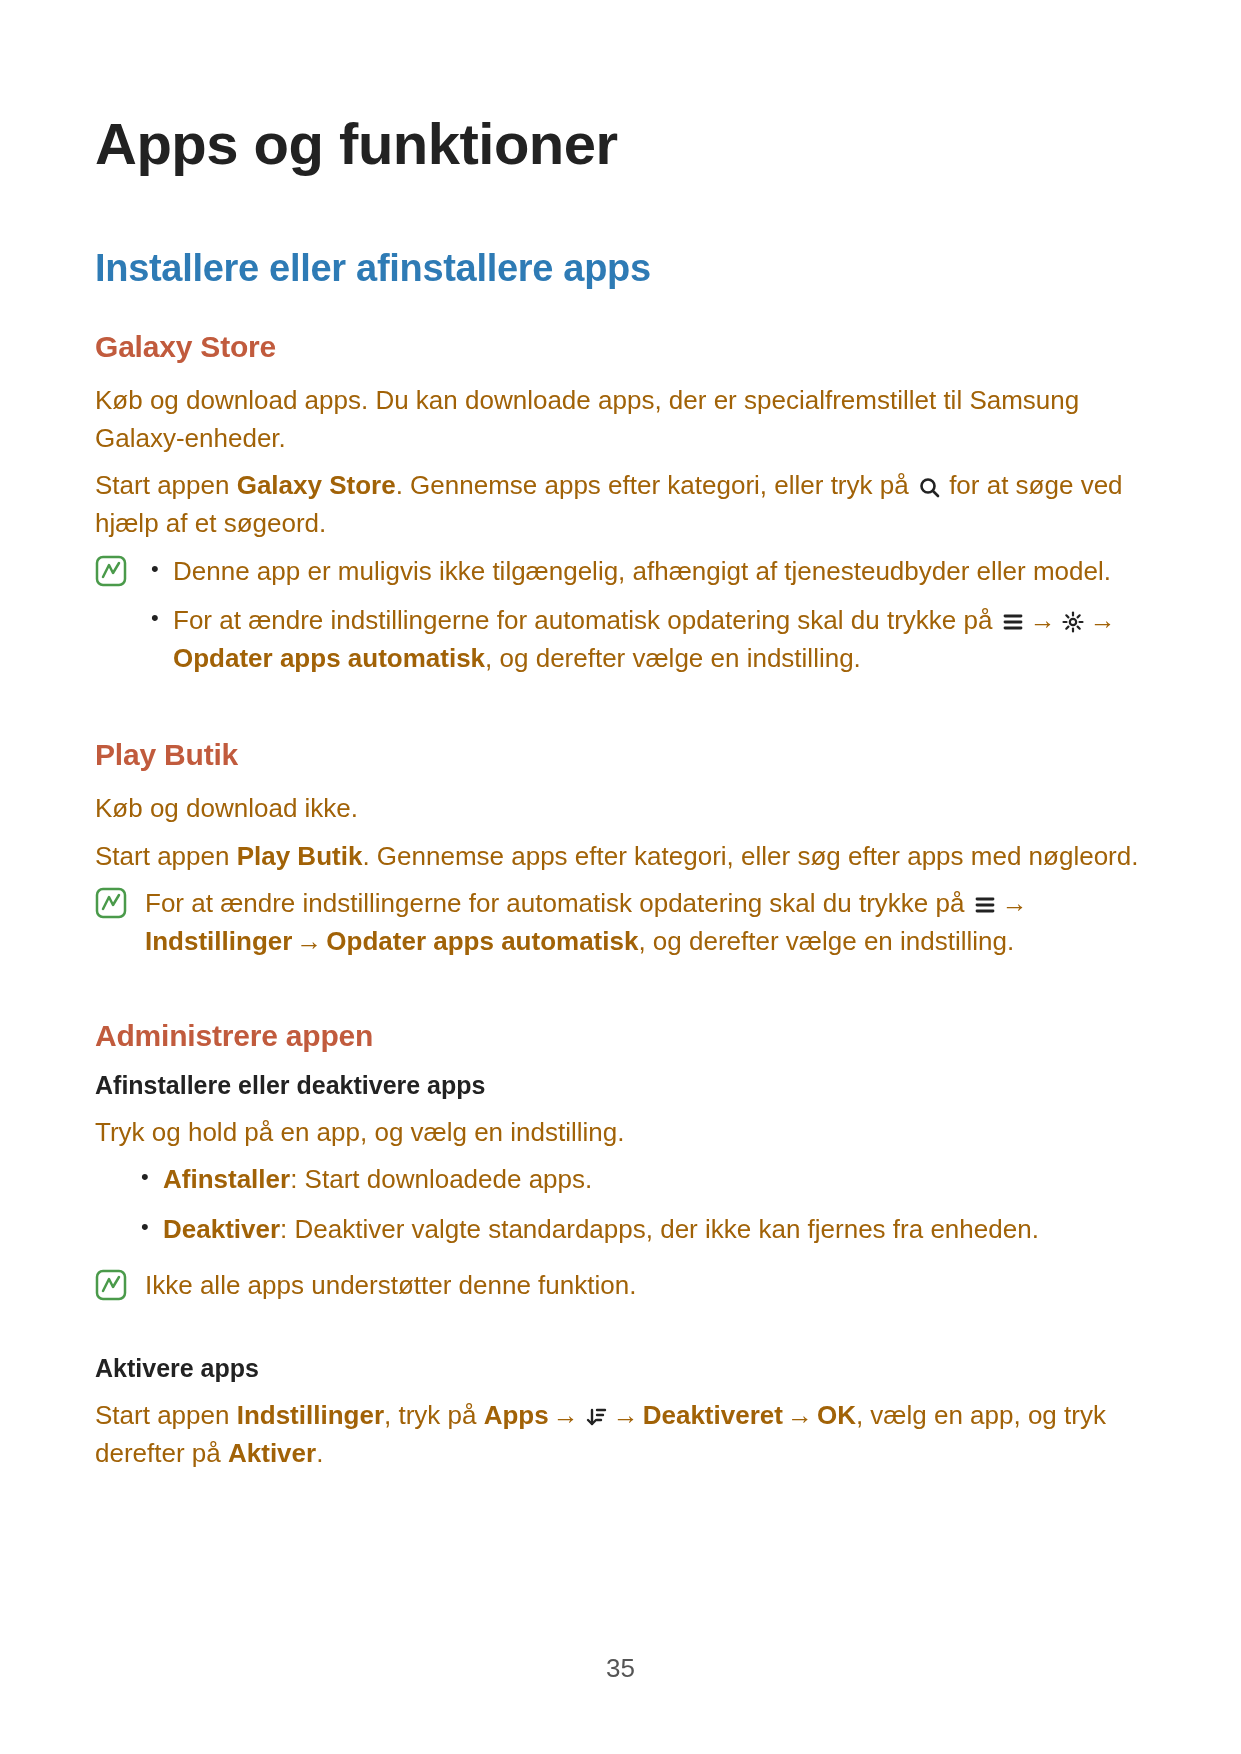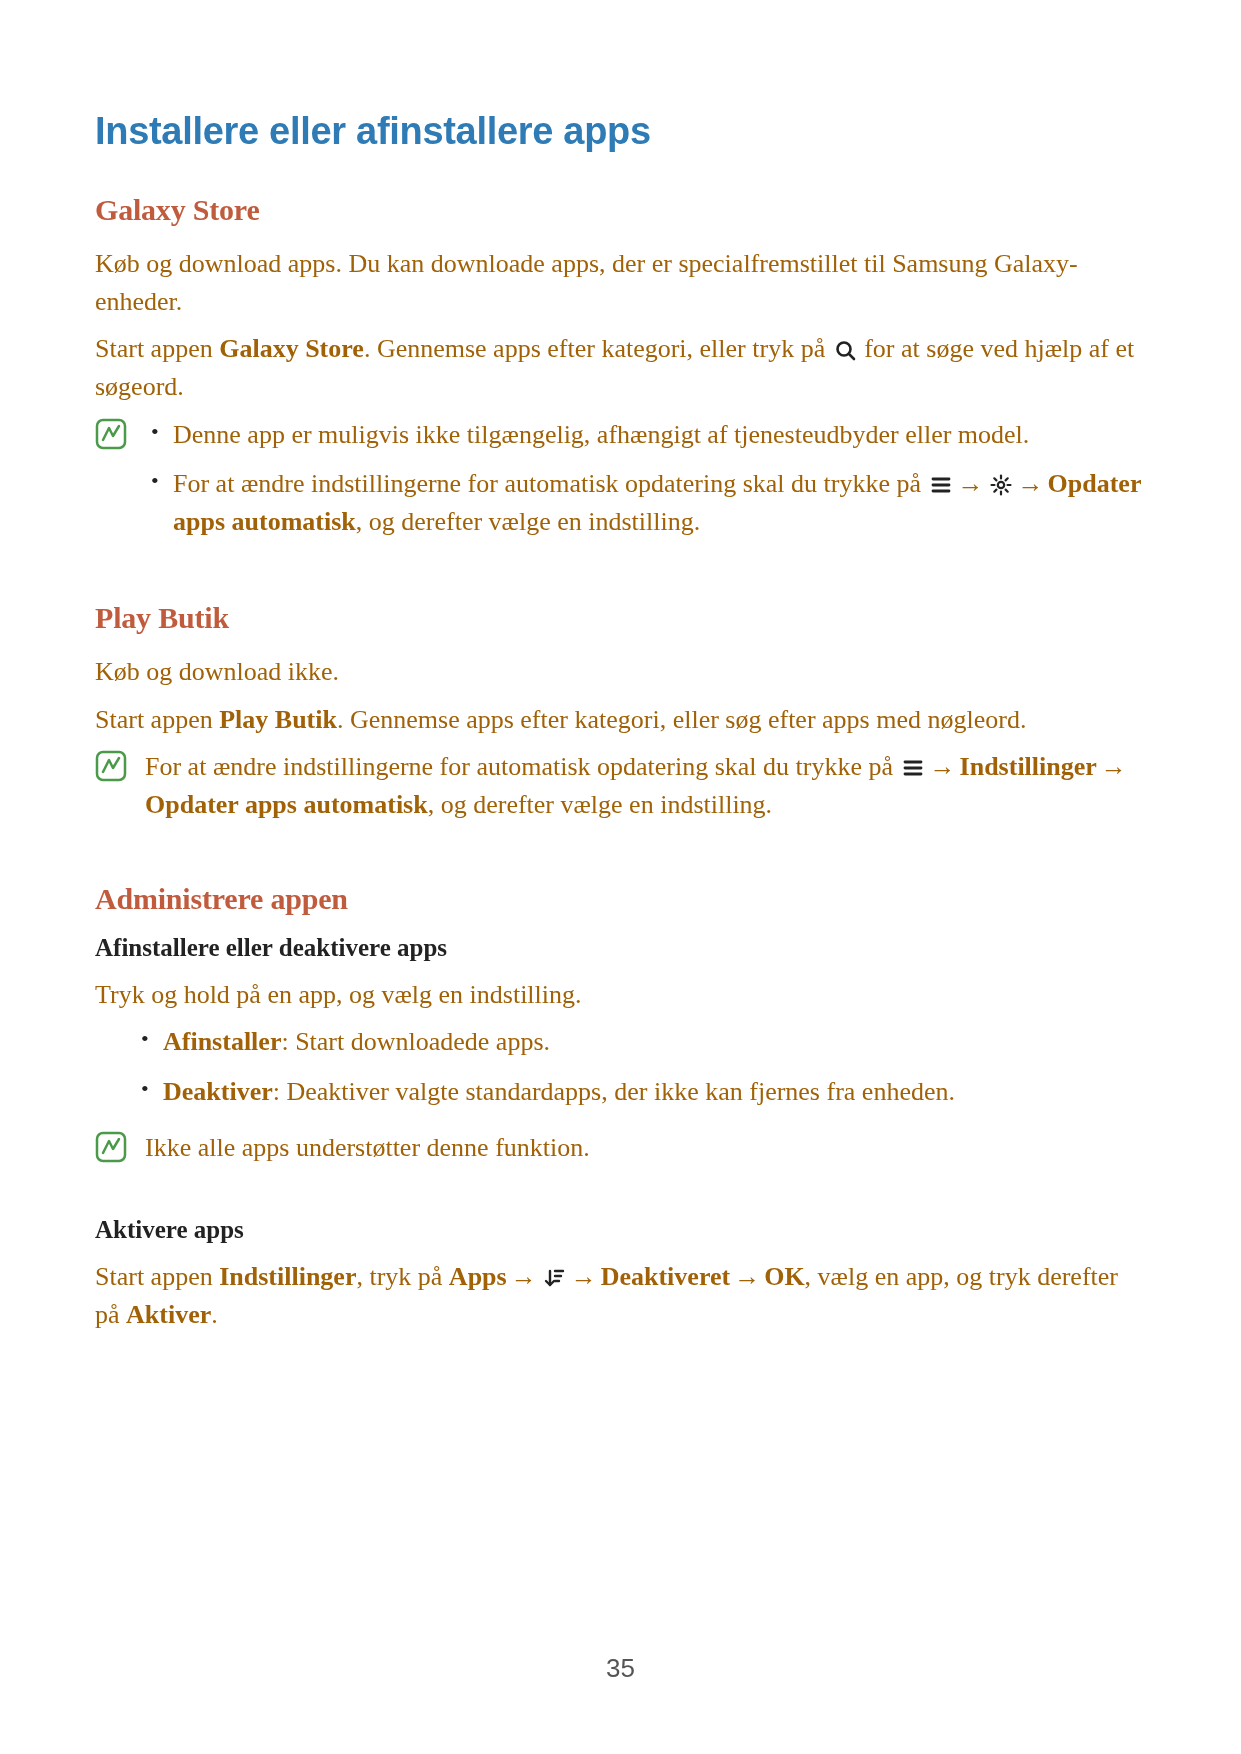--- a/index.html
+++ b/index.html
@@ -45,21 +45,21 @@
     margin: 0 0 14px 0;
     color: #222;
   }
   p, li {
     font-size: 26px;
     line-height: 1.45;
     color: #a16207;
     margin: 0 0 10px 0;
   }
   b { font-weight: 700; }
-  .sec { margin-bottom: 48px; font-family: Liberation Serif, serif; }
+  .sec { margin-bottom: 48px; }
   .subsec { margin-bottom: 40px; }
   .note-row {
     display: flex;
     align-items: flex-start;
     gap: 18px;
     margin: 8px 0 12px 0;
   }
   .note-icon {
     flex: 0 0 32px;
     width: 32px;
@@ -147,20 +147,21 @@
       <polyline points="3,14 7,18 11,14" fill="none" stroke="#222" stroke-width="2.4" stroke-linecap="round" stroke-linejoin="round"></polyline>
       <line x1="12" y1="4" x2="20" y2="4" stroke="#222" stroke-width="2.4" stroke-linecap="round"></line>
       <line x1="12" y1="9" x2="18" y2="9" stroke="#222" stroke-width="2.4" stroke-linecap="round"></line>
       <line x1="12" y1="14" x2="16" y2="14" stroke="#222" stroke-width="2.4" stroke-linecap="round"></line>
     </g>
   </defs>
 </svg>
 
 <div class="page">
 
+  <h1>Apps og funktioner</h1>
 
   <h2>Installere eller afinstallere apps</h2>
 
   <div class="sec">
     <h3>Galaxy Store</h3>
     <p>Køb og download apps. Du kan downloade apps, der er specialfremstillet til Samsung Galaxy-enheder.</p>
     <p>
       <span>Start appen </span><b>Galaxy Store</b><span>. Gennemse apps efter kategori, eller tryk på </span><span class="inline-icon"><svg viewBox="0 0 22 22">
             <use href="#svg-search"></use>
           </svg></span><span> for at søge ved hjælp af et søgeord.</span>

